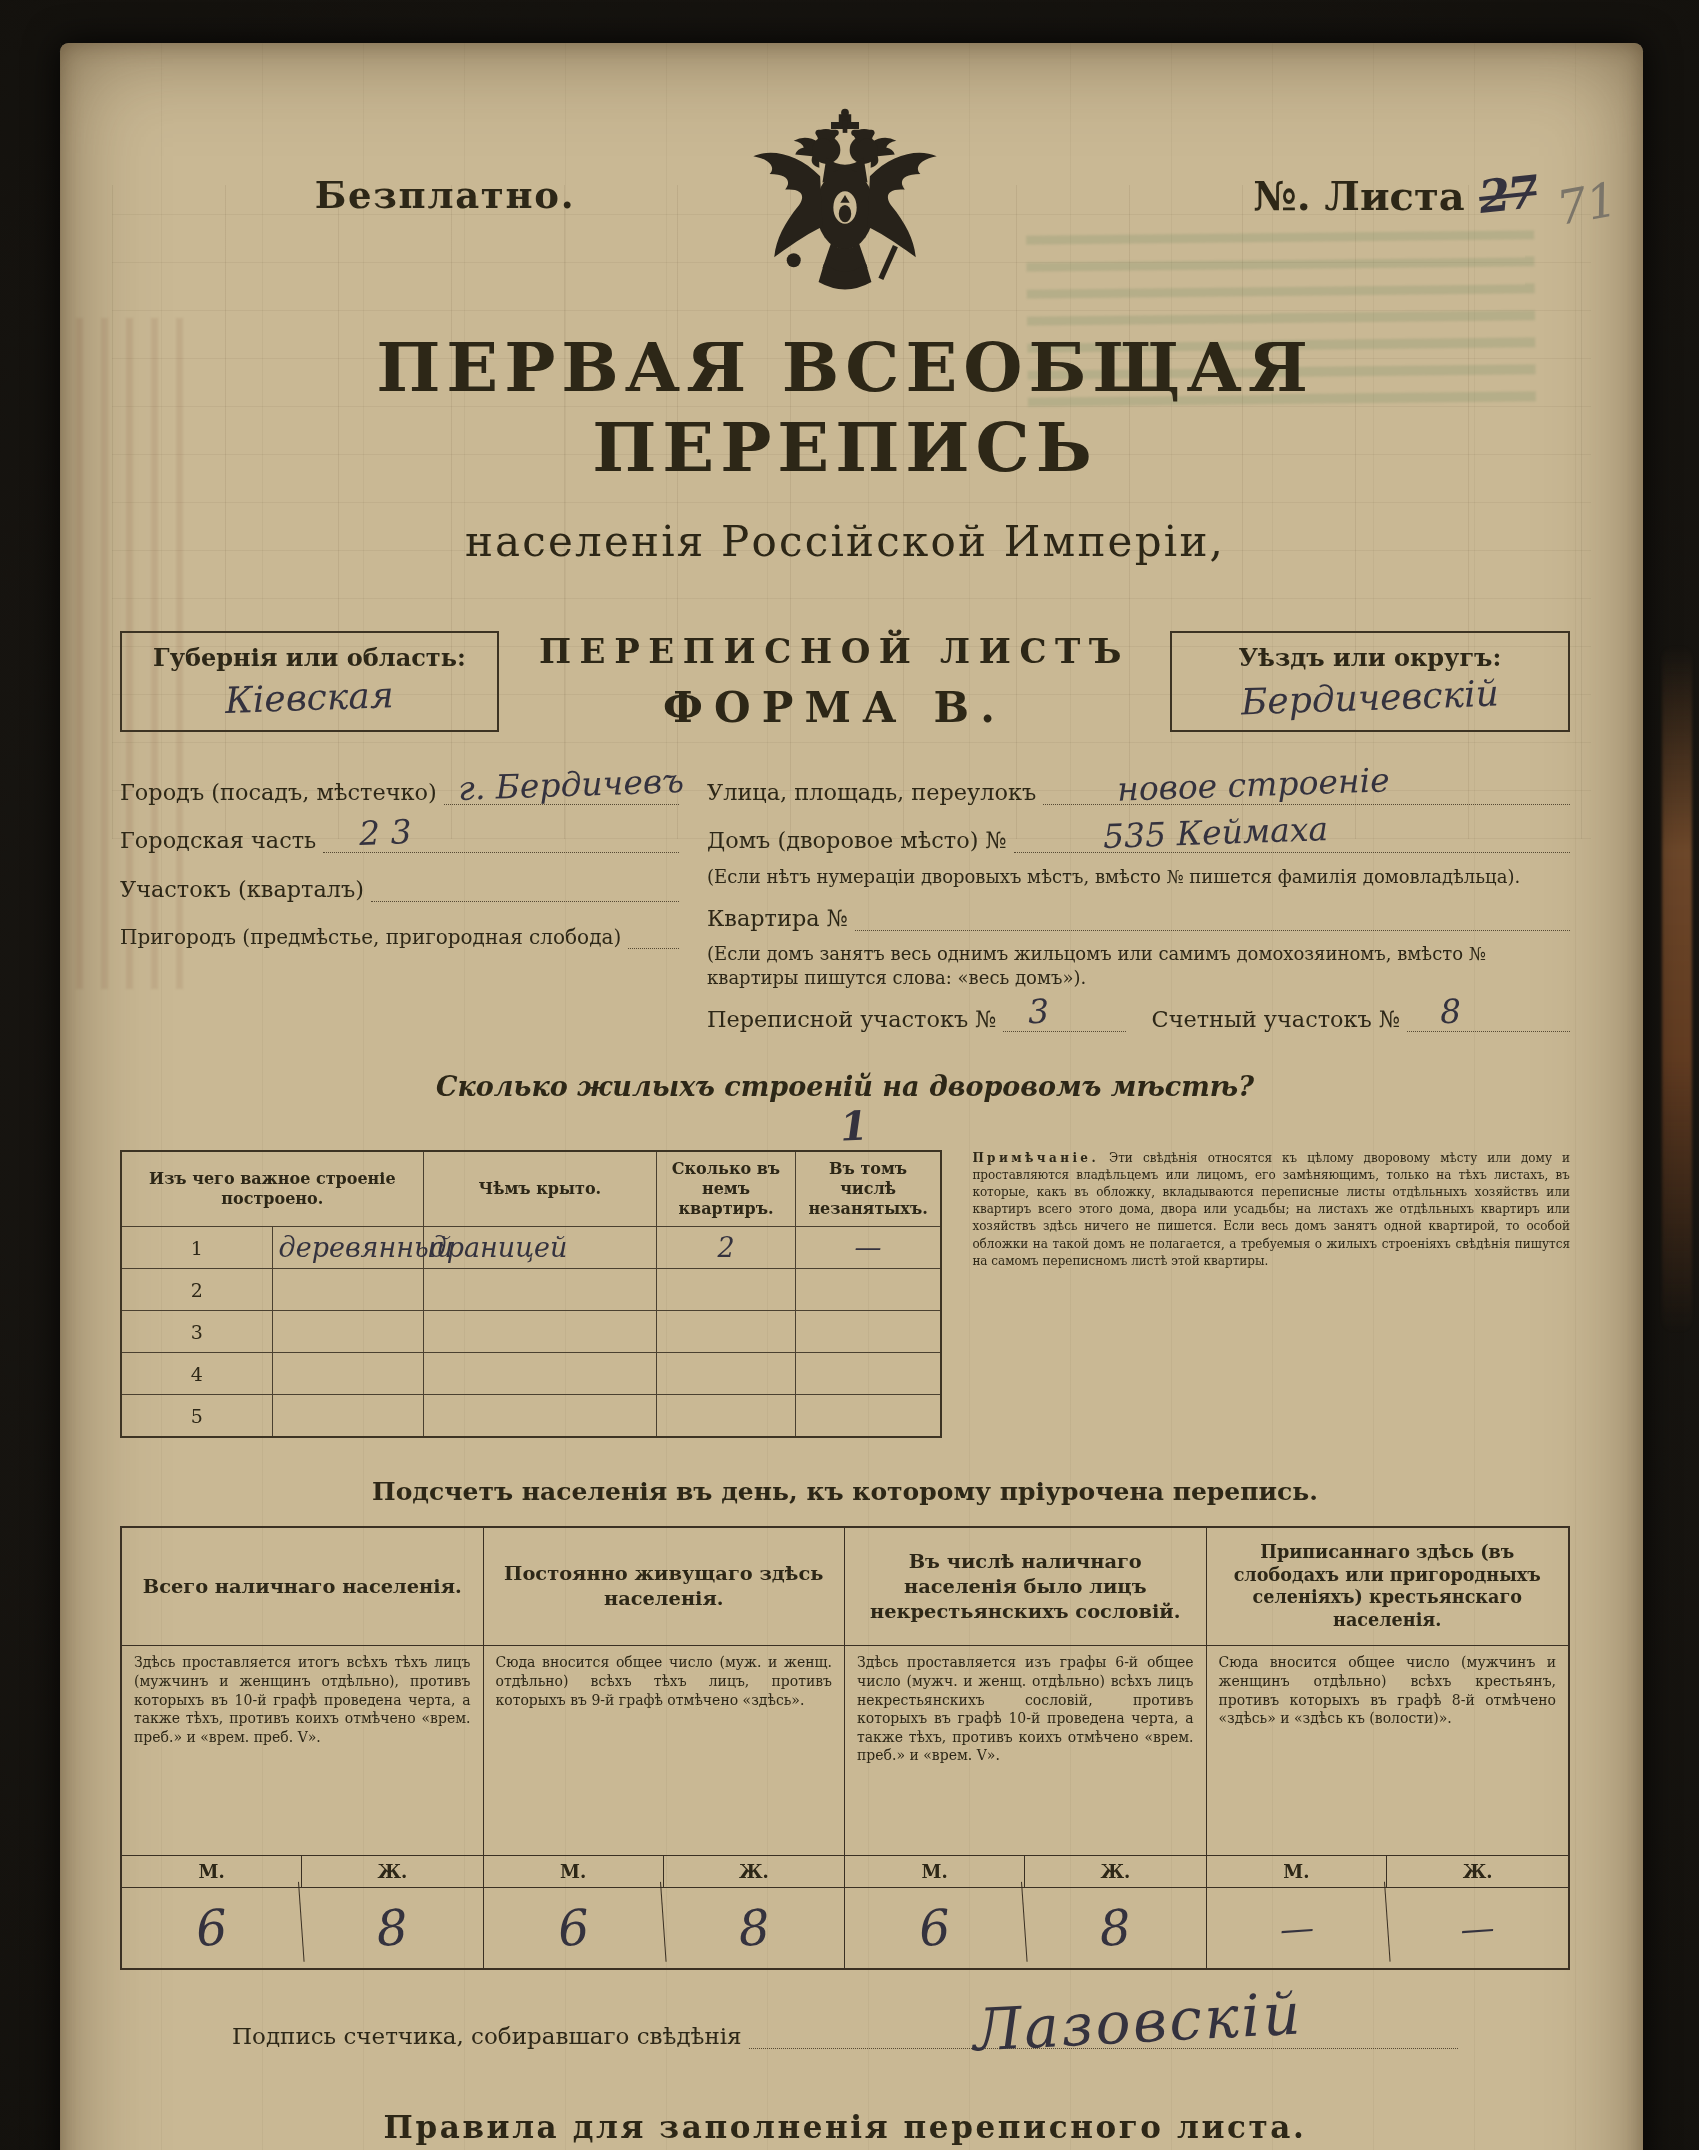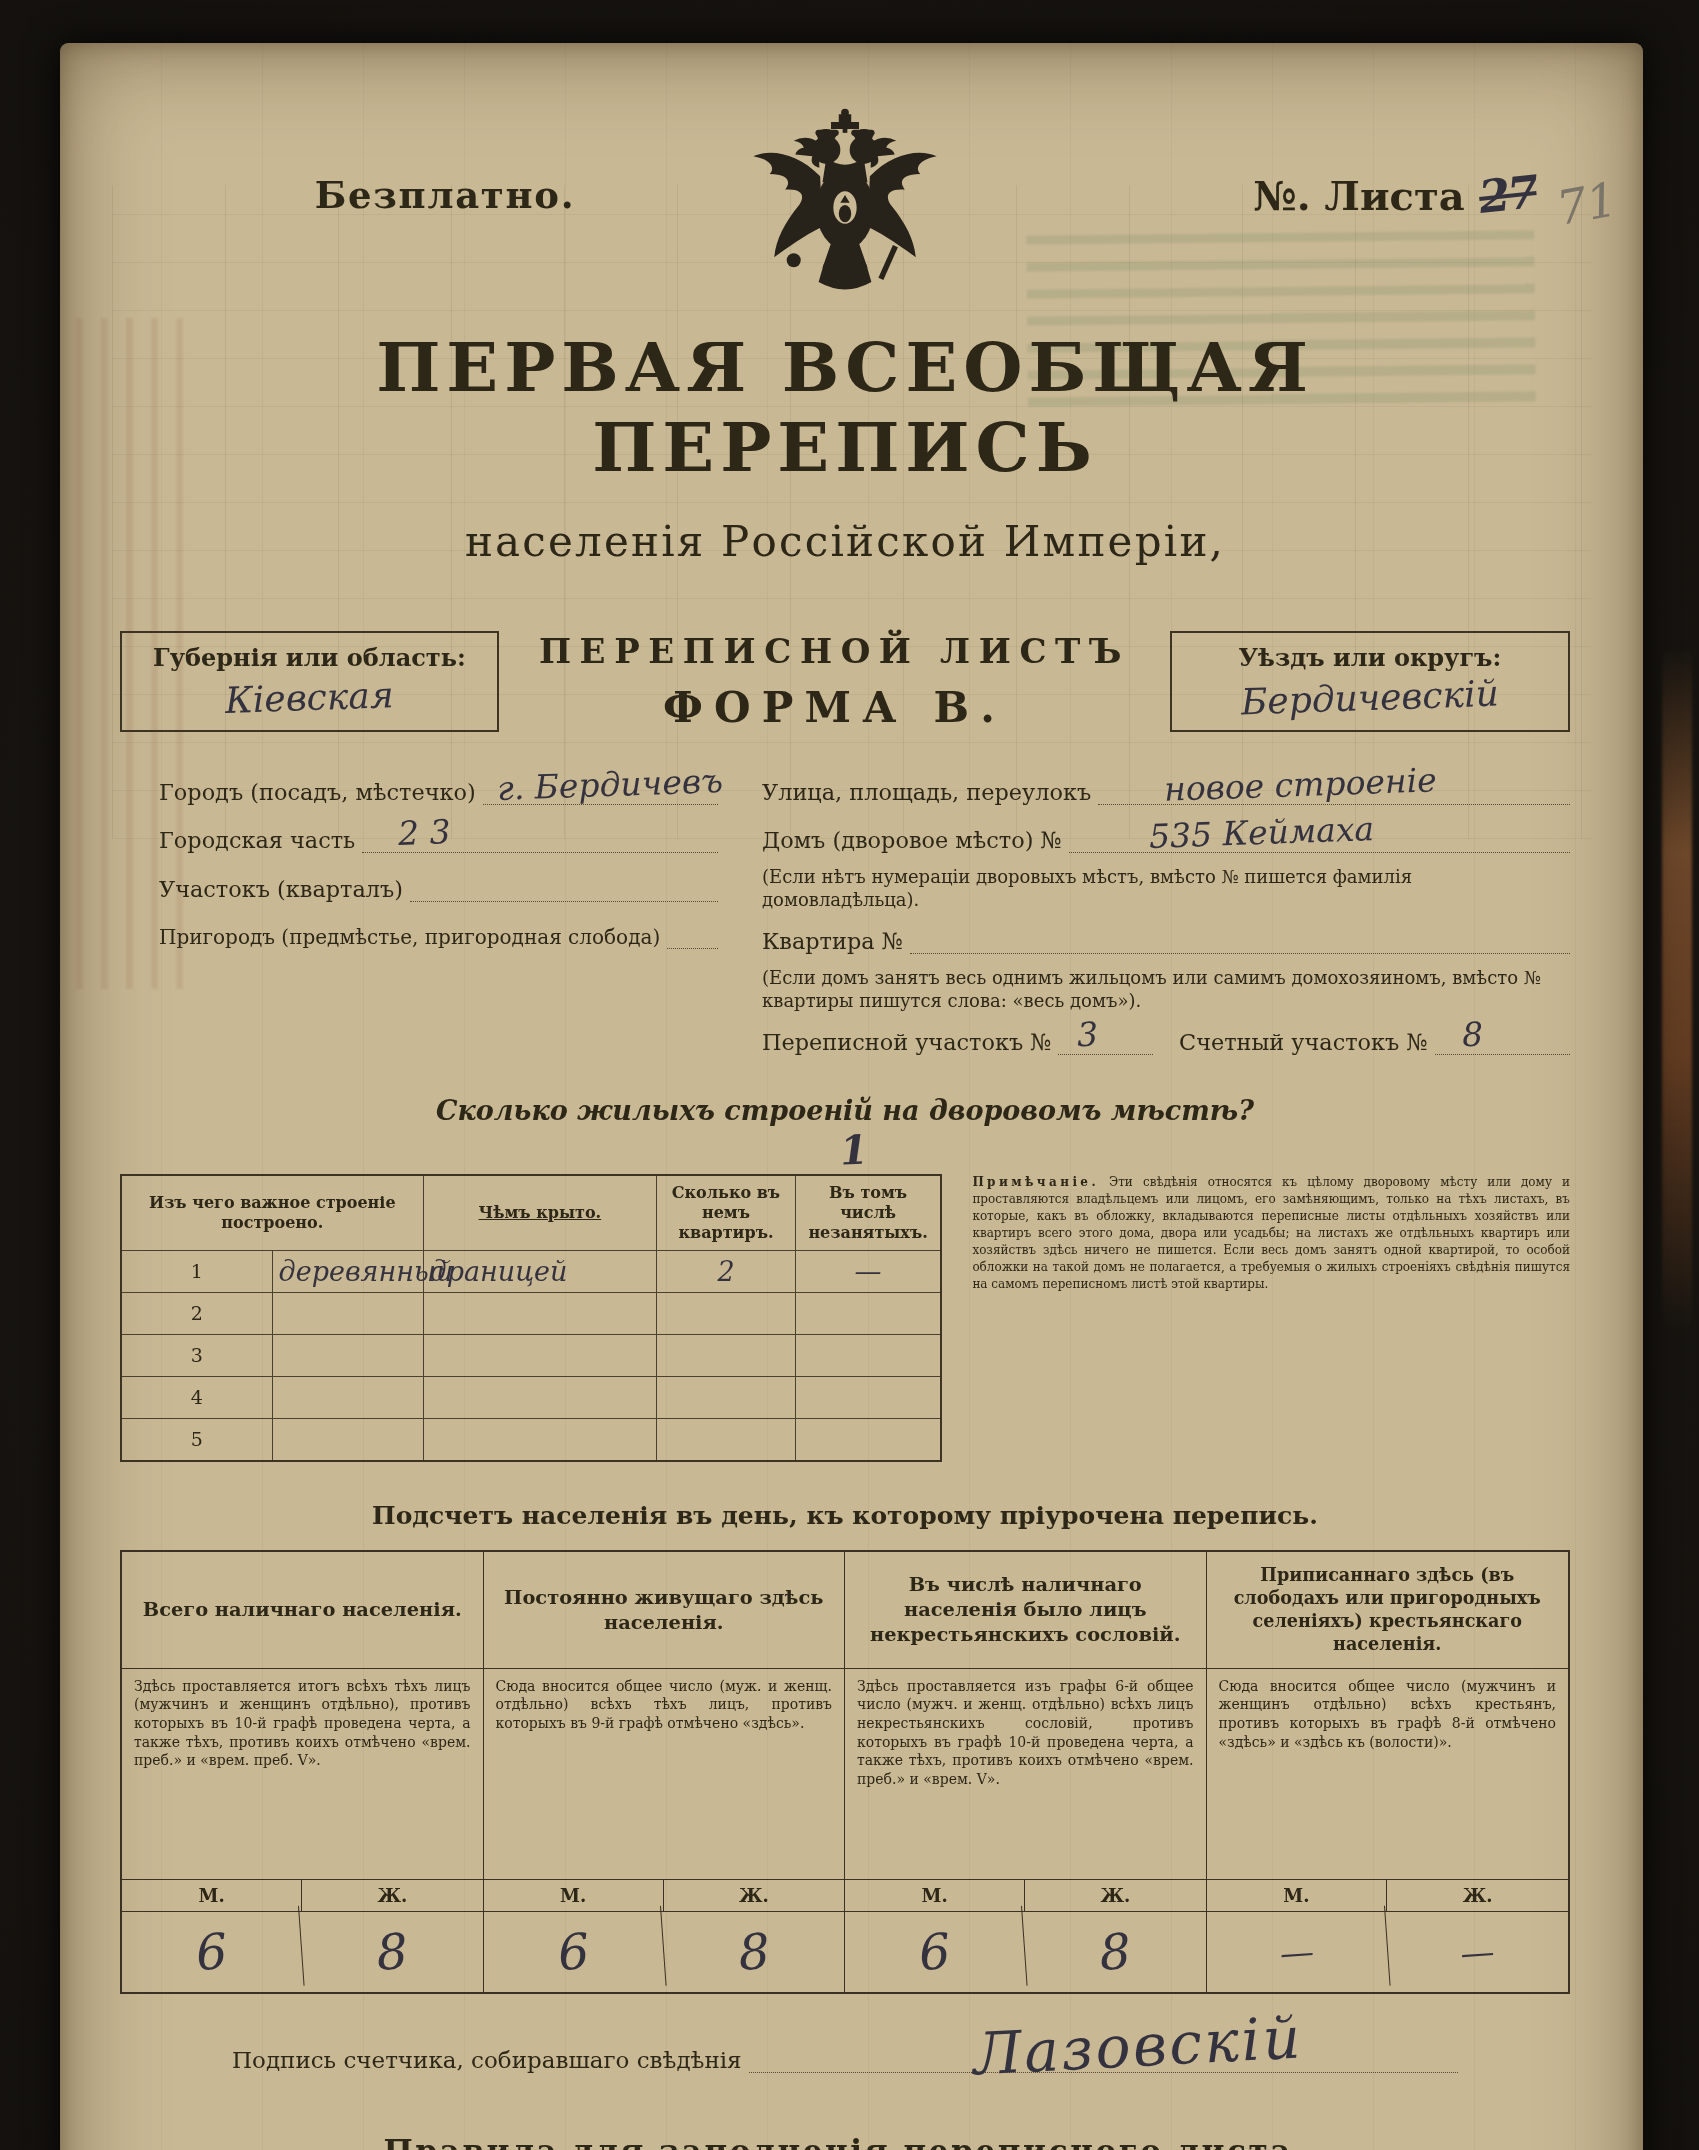--- a/index.html
+++ b/index.html
@@ -60,21 +60,21 @@
   
   .fhead{display:grid;grid-template-columns:379px 1fr 400px;gap:26px;align-items:stretch;margin:65px 0 0;}
   .fbox{border:2.2px solid #3c3323;padding:10.3px 11.2px 4.3px;position:relative;}
   .fbox .lbl{font-size:24px;font-weight:bold;text-align:center;}
   .fbox .hw{display:block;text-align:center;font-size:36px;margin-top:4.3px;transform:rotate(-2deg);}
   .fcenter{text-align:center;align-self:center;}
   .fcenter .l1{font-size:34px;font-weight:bold;letter-spacing:8.6px;}
   .fcenter .l2{font-size:42px;font-weight:bold;letter-spacing:11.2px;margin-top:12px;}
 
   
-  .addr{display:flex;gap:44px;margin-top:47px;margin-left:39px;}
+  .addr{display:flex;gap:28px;margin-top:47px;}
   .addr-l{width:559px;}
   .addr-r{flex:1;}
   .field{display:flex;align-items:flex-end;position:relative;margin-bottom:22.4px;}
   .field .lbl{font-size:22.4px;white-space:nowrap;padding-right:6.9px;}
   .field .line{flex:1;border-bottom:1.7px dotted rgba(58,46,28,.8);height:24px;position:relative;}
   .field .hw-val{position:absolute;bottom:0;font-size:33px;white-space:nowrap;transform:rotate(-2deg);}
   .small-note{font-size:18px;line-height:1.3;margin:-11.2px 0 17px;}
   .two-fields{display:flex;gap:26px;justify-content:center;}
   .two-fields .field{flex:1;}
 
@@ -254,21 +254,21 @@
     <div class="question">
       <span>Сколько жилыхъ строеній на дворовомъ мѣстѣ?</span>
       <span class="hw hw-val" style="position:static;">1</span>
     </div>
 
     <div class="bsection">
       <table class="bt">
         <thead>
           <tr>
             <th colspan="2" style="width:292px;">Изъ чего важное строеніе построено.</th>
-            <th style="width:224px;text-decoration:underline;">Чѣмъ крыто.</th>
+            <th style="width:224px;">Чѣмъ крыто.</th>
             <th style="width:129px;">Сколько въ немъ квартиръ.</th>
             <th style="width:136px;">Въ томъ числѣ незанятыхъ.</th>
           </tr>
         </thead>
         <tbody>
           <tr>
             <td class="num">1</td>
             <td class="hw hwc">деревянный</td>
             <td class="hw hwc">драницей</td>
             <td class="hw hwc c">2</td>

